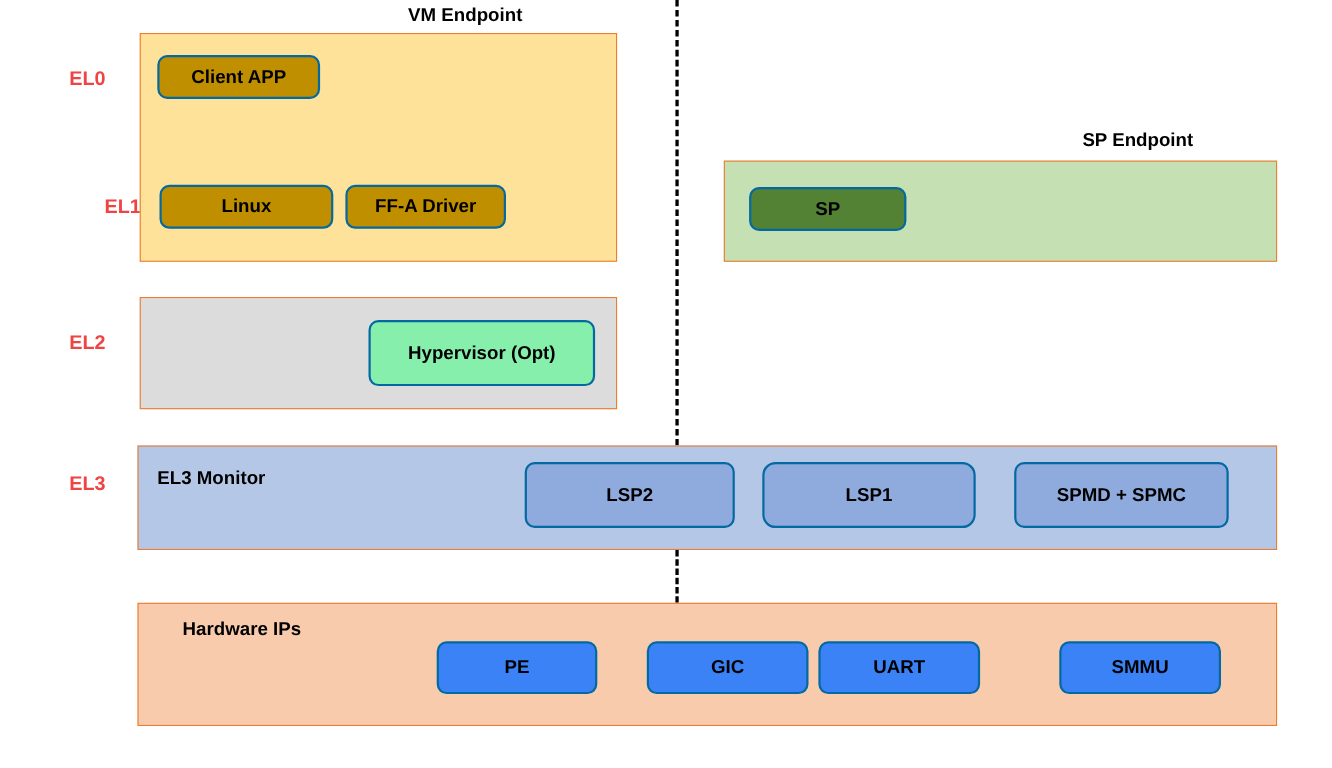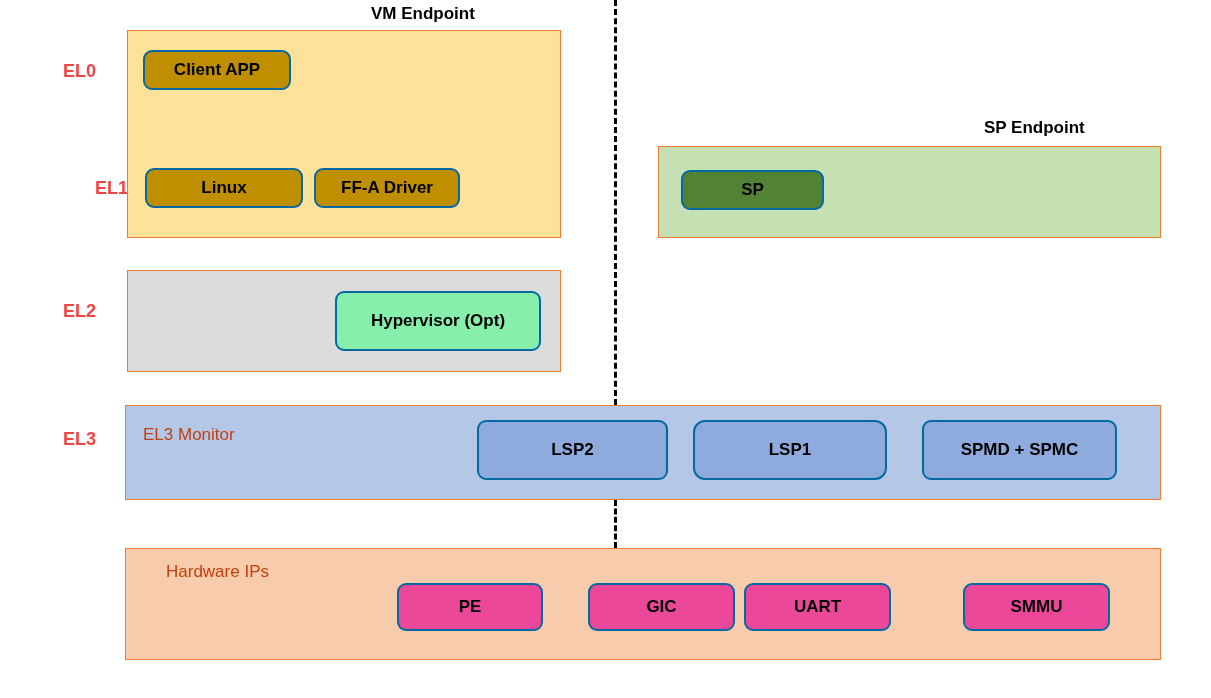--- a/index.html
+++ b/index.html
@@ -65,28 +65,28 @@
     font-size: 17px;
     font-weight: bold;
     color: #000000;
     white-space: nowrap;
     text-align: center;
   }
   .block-vm  { background: #bf8f00; }
   .block-sp  { background: #548235; }
   .block-el2 { background: #86efac; }
   .block-el3 { background: #8faadc; }
-  .block-hw  { background: #ec4899; }
+  .block-hw  { background: #3b82f6; }
 
   
   .layer-heading {
     position: absolute;
     font-size: 17px;
-    font-weight: normal;
-    color: #c2410c;
+    font-weight: bold;
+    color: #000000;
     white-space: nowrap;
     line-height: 1;
   }
 
   
   .divider {
     position: absolute;
     width: 0;
     border-left: 3px dashed #000000;
   }

